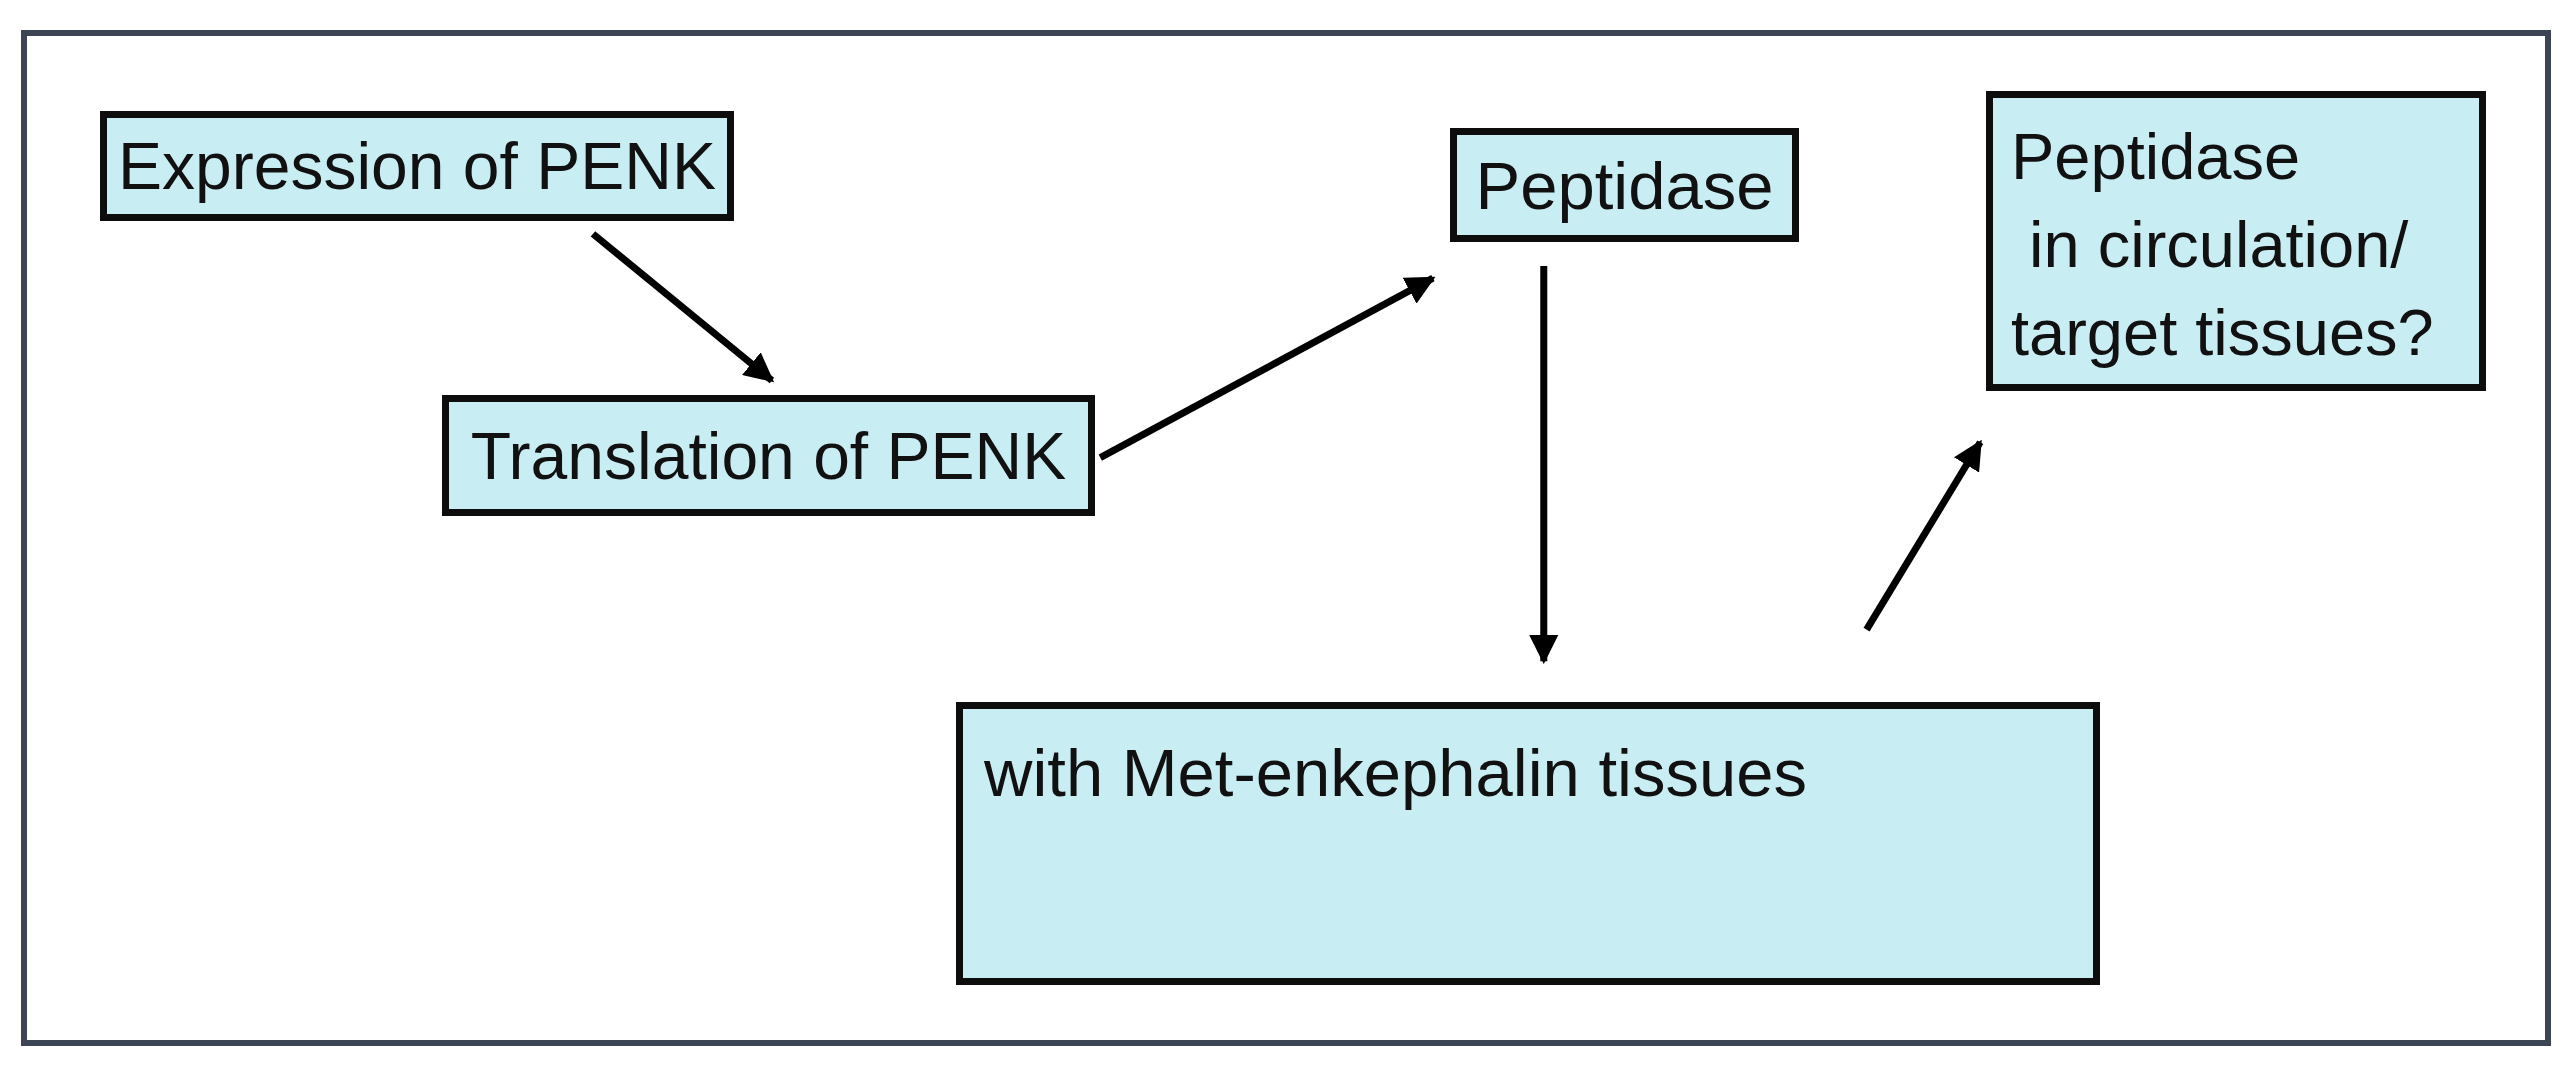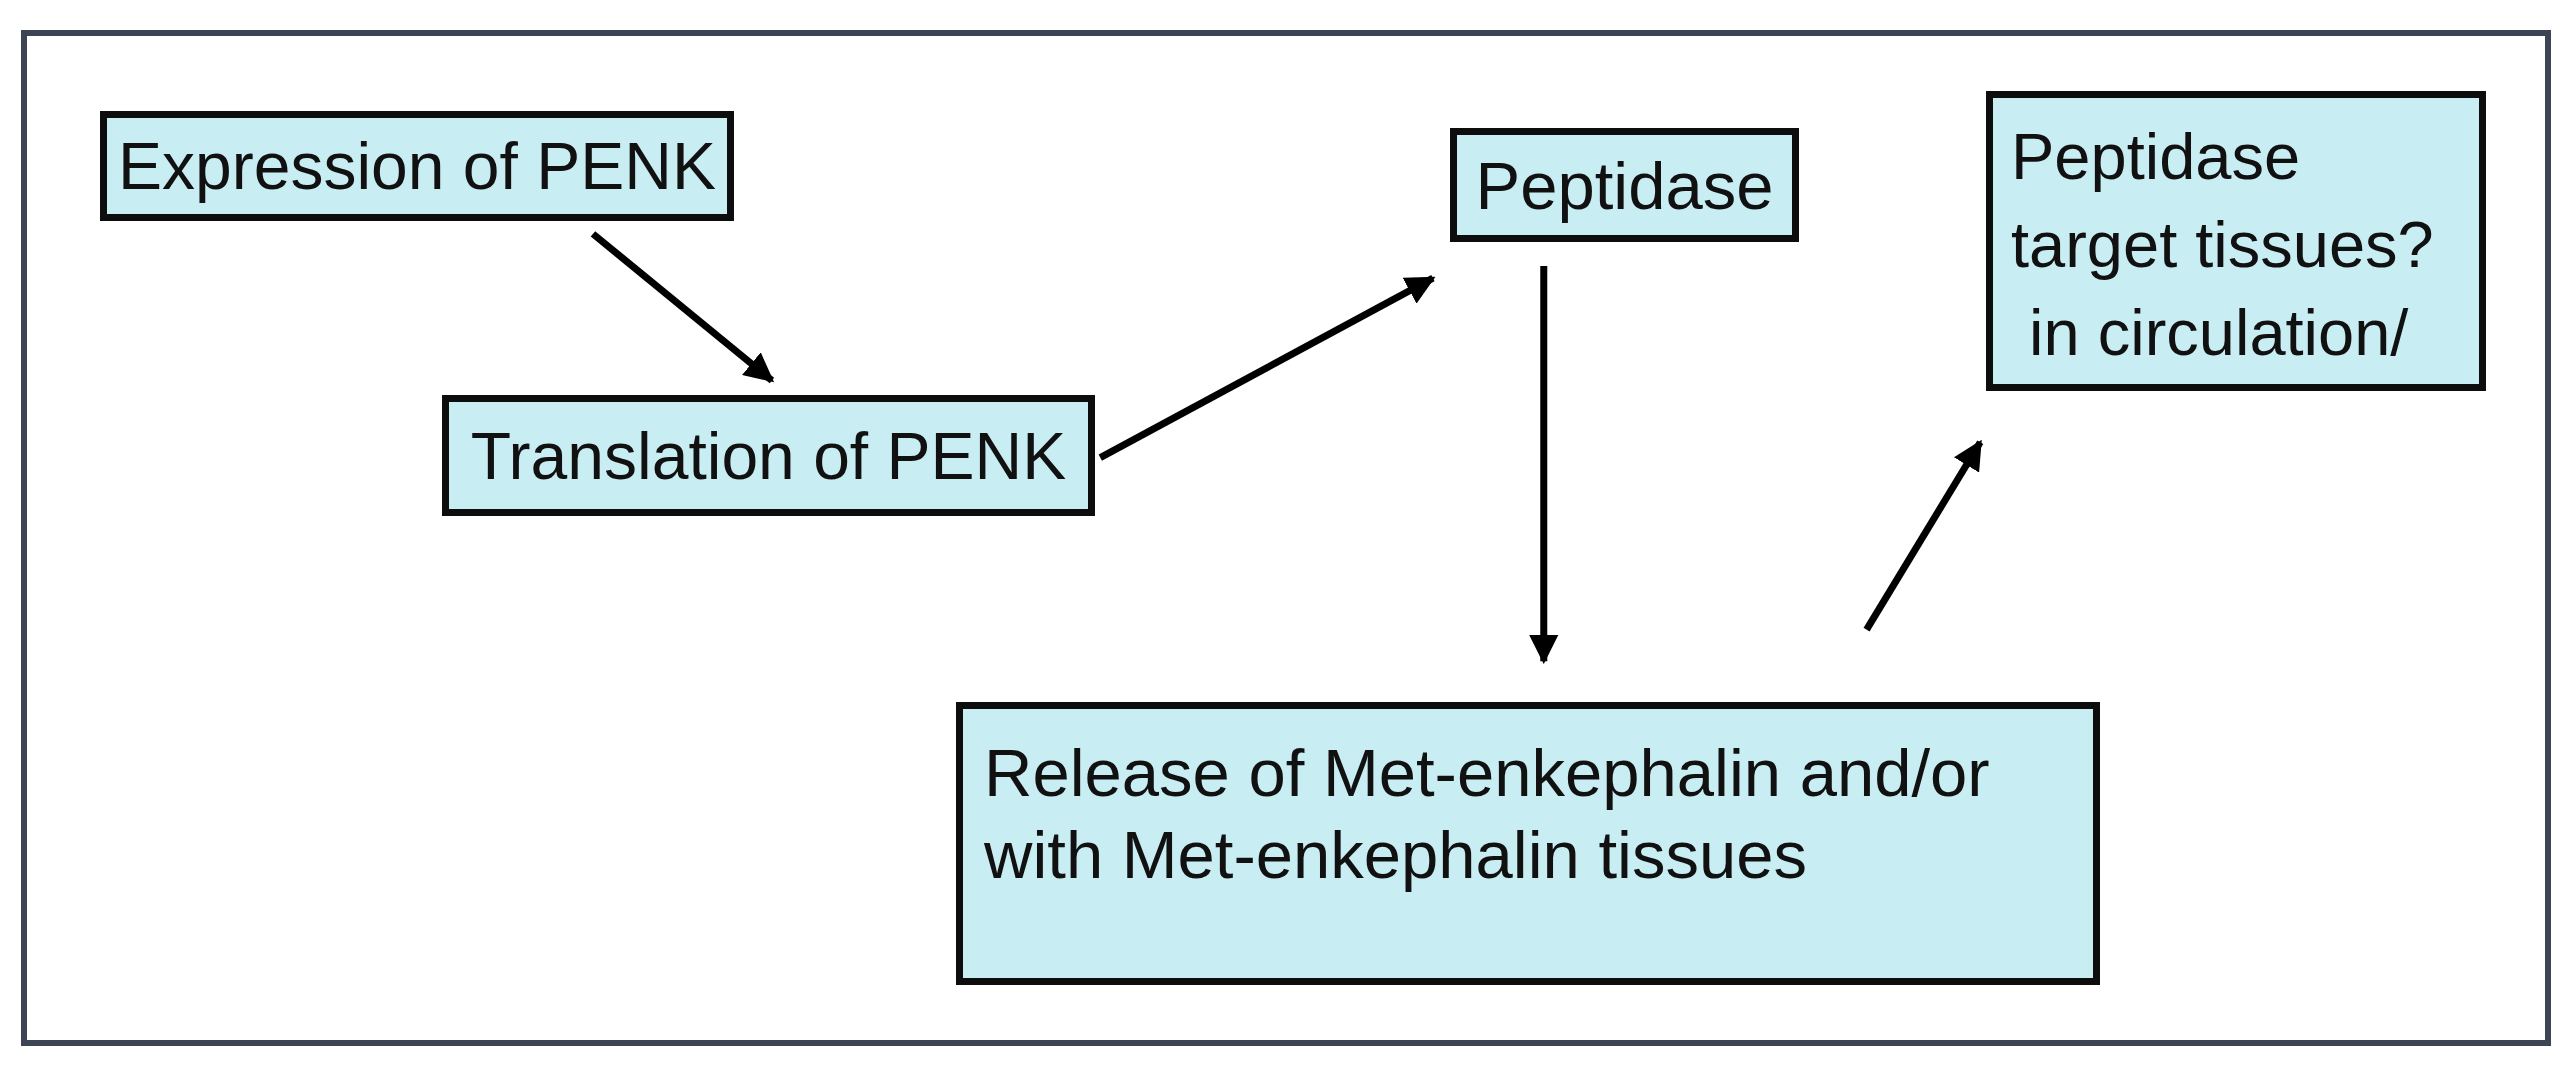--- a/index.html
+++ b/index.html
@@ -85,23 +85,22 @@
   <div class="node" id="node-translation">
     <span class="line">Translation of PENK</span>
   </div>
 
   <div class="node" id="node-peptidase">
     <span class="line">Peptidase</span>
   </div>
 
   <div class="node multiline" id="node-circulation">
     <span class="line">Peptidase</span>
+    <span class="line"> in circulation/</span>
     <span class="line">target tissues?</span>
-    <span class="line"> in circulation/</span>
   </div>
 
   <div class="node multiline" id="node-release">
-    <span class="line">Release of Met-enkephalin and/or</span>
     <span class="line">with Met-enkephalin tissues</span>
   </div>
 
 </div>
 
 
 </body></html>

